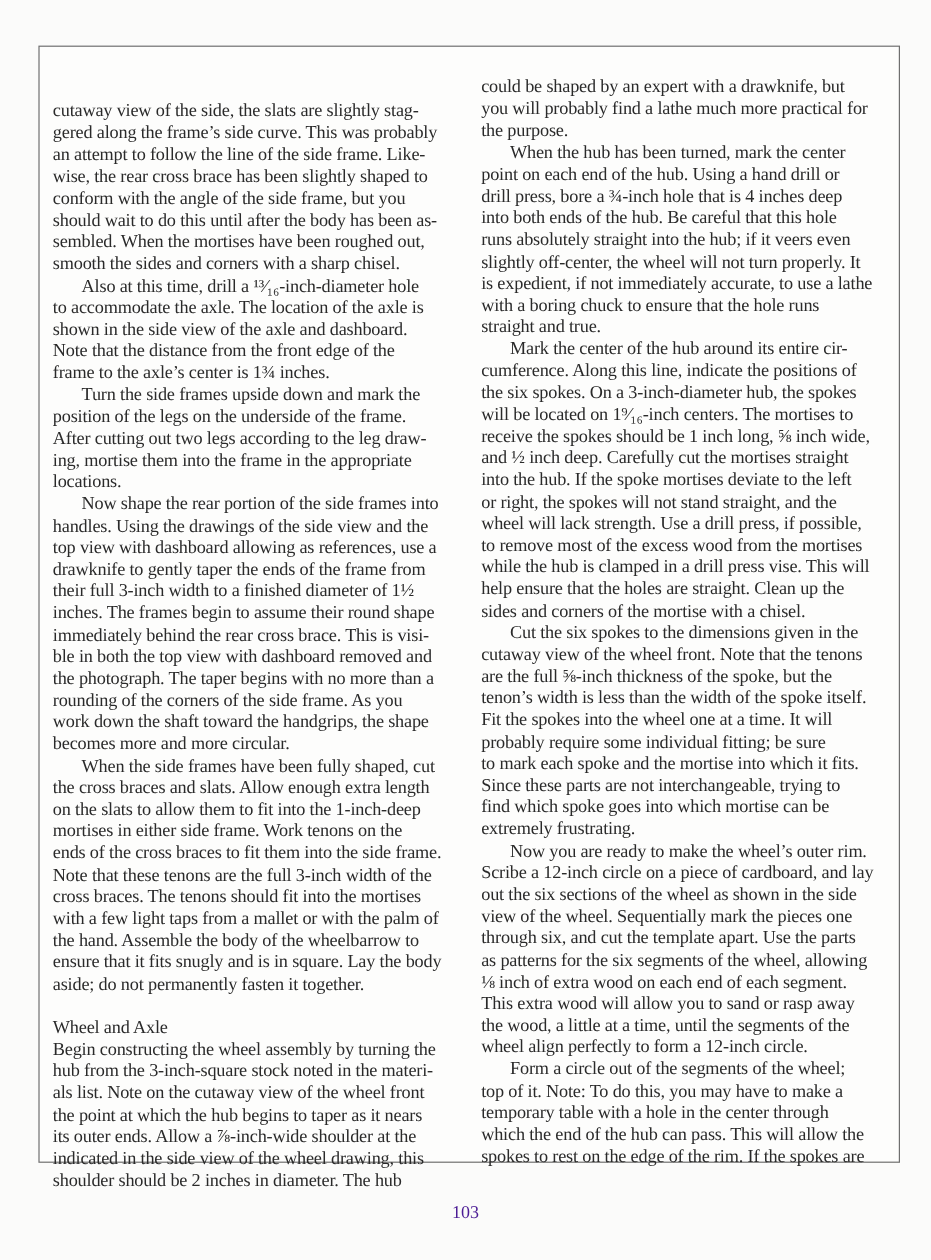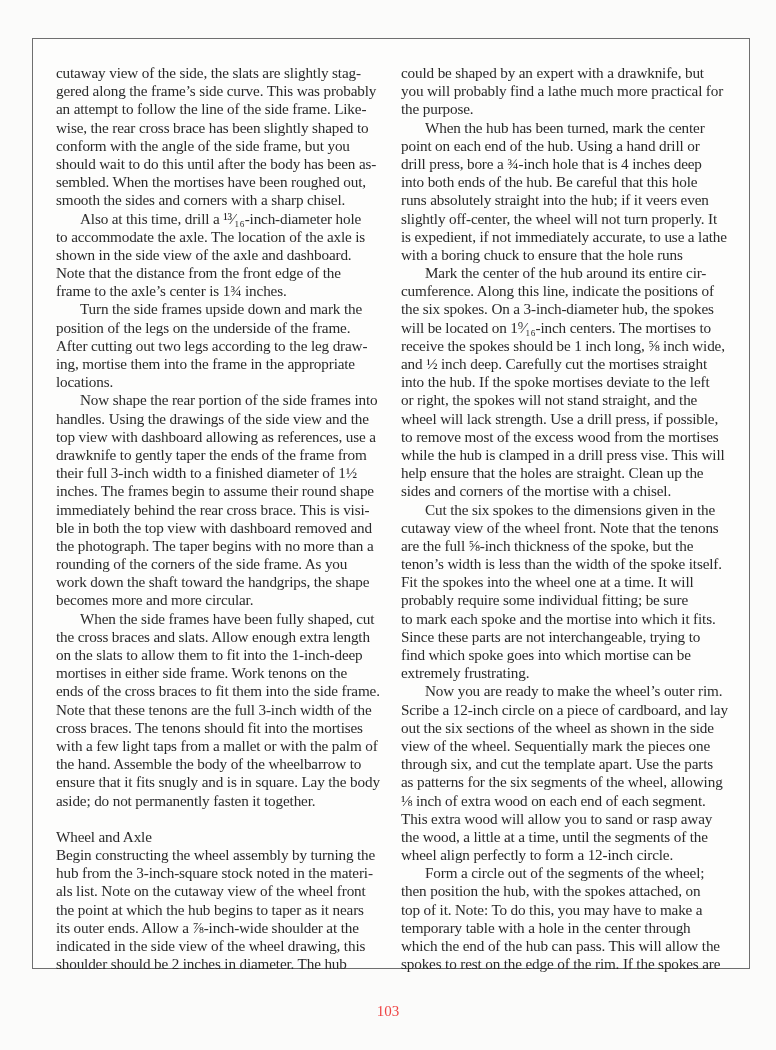--- a/index.html
+++ b/index.html
@@ -8,29 +8,29 @@
     font-family: "Liberation Serif", "DejaVu Serif", serif; color: #2a2a2a;
   }
   .frame {
     position: absolute; left: 32px; top: 38px; width: 718px; height: 931px;
     border: 1.5px solid #6f6f6f; box-sizing: border-box; background: #fdfdfc;
   }
   .col {
     position: absolute; top: 64px; font-size: 15.2px; line-height: 18.2px;
     letter-spacing: -0.15px;
   }
-  .col-left { left: 56px; width: 320px; }
+  .col-left { left: 44px; width: 320px; margin-top: 20px; }
   .col-right { left: 401px; width: 330px; }
   .line { white-space: nowrap; height: 18.2px; }
   .indent { padding-left: 24px; }
   .heading { font-weight: normal; }
   .gap { height: 18.2px; }
   .page-number {
     position: absolute; top: 1003px; left: 0; width: 776px; text-align: center;
-    font-size: 15px; color: #ef4444;
+    font-size: 15px; color: #4c1d95;
   }
 </style>
 </head>
 <body>
 
 <div class="frame"></div>
 
 <div class="col col-left">
   <div id="left-lines-a">
       <div class="line">cutaway view of the side, the slats are slightly stag-</div>
@@ -94,20 +94,21 @@
       <div class="line">you will probably find a lathe much more practical for</div>
       <div class="line">the purpose.</div>
       <div class="line indent">When the hub has been turned, mark the center</div>
       <div class="line">point on each end of the hub. Using a hand drill or</div>
       <div class="line">drill press, bore a ¾-inch hole that is 4 inches deep</div>
       <div class="line">into both ends of the hub. Be careful that this hole</div>
       <div class="line">runs absolutely straight into the hub; if it veers even</div>
       <div class="line">slightly off-center, the wheel will not turn properly. It</div>
       <div class="line">is expedient, if not immediately accurate, to use a lathe</div>
       <div class="line">with a boring chuck to ensure that the hole runs</div>
+      <div class="line">straight and true.</div>
       <div class="line indent">Mark the center of the hub around its entire cir-</div>
       <div class="line">cumference. Along this line, indicate the positions of</div>
       <div class="line">the six spokes. On a 3-inch-diameter hub, the spokes</div>
       <div class="line">will be located on 1⁹⁄₁₆-inch centers. The mortises to</div>
       <div class="line">receive the spokes should be 1 inch long, ⅝ inch wide,</div>
       <div class="line">and ½ inch deep. Carefully cut the mortises straight</div>
       <div class="line">into the hub. If the spoke mortises deviate to the left</div>
       <div class="line">or right, the spokes will not stand straight, and the</div>
       <div class="line">wheel will lack strength. Use a drill press, if possible,</div>
       <div class="line">to remove most of the excess wood from the mortises</div>
@@ -128,21 +129,20 @@
       <div class="line">Scribe a 12-inch circle on a piece of cardboard, and lay</div>
       <div class="line">out the six sections of the wheel as shown in the side</div>
       <div class="line">view of the wheel. Sequentially mark the pieces one</div>
       <div class="line">through six, and cut the template apart. Use the parts</div>
       <div class="line">as patterns for the six segments of the wheel, allowing</div>
       <div class="line">⅛ inch of extra wood on each end of each segment.</div>
       <div class="line">This extra wood will allow you to sand or rasp away</div>
       <div class="line">the wood, a little at a time, until the segments of the</div>
       <div class="line">wheel align perfectly to form a 12-inch circle.</div>
       <div class="line indent">Form a circle out of the segments of the wheel;</div>
-      <div class="line">then position the hub, with the spokes attached, on</div>
       <div class="line">top of it. Note: To do this, you may have to make a</div>
       <div class="line">temporary table with a hole in the center through</div>
       <div class="line">which the end of the hub can pass. This will allow the</div>
       <div class="line">spokes to rest on the edge of the rim. If the spokes are</div>
     </div>
 </div>
 
 <div class="page-number">103</div>
 
 </body></html>

